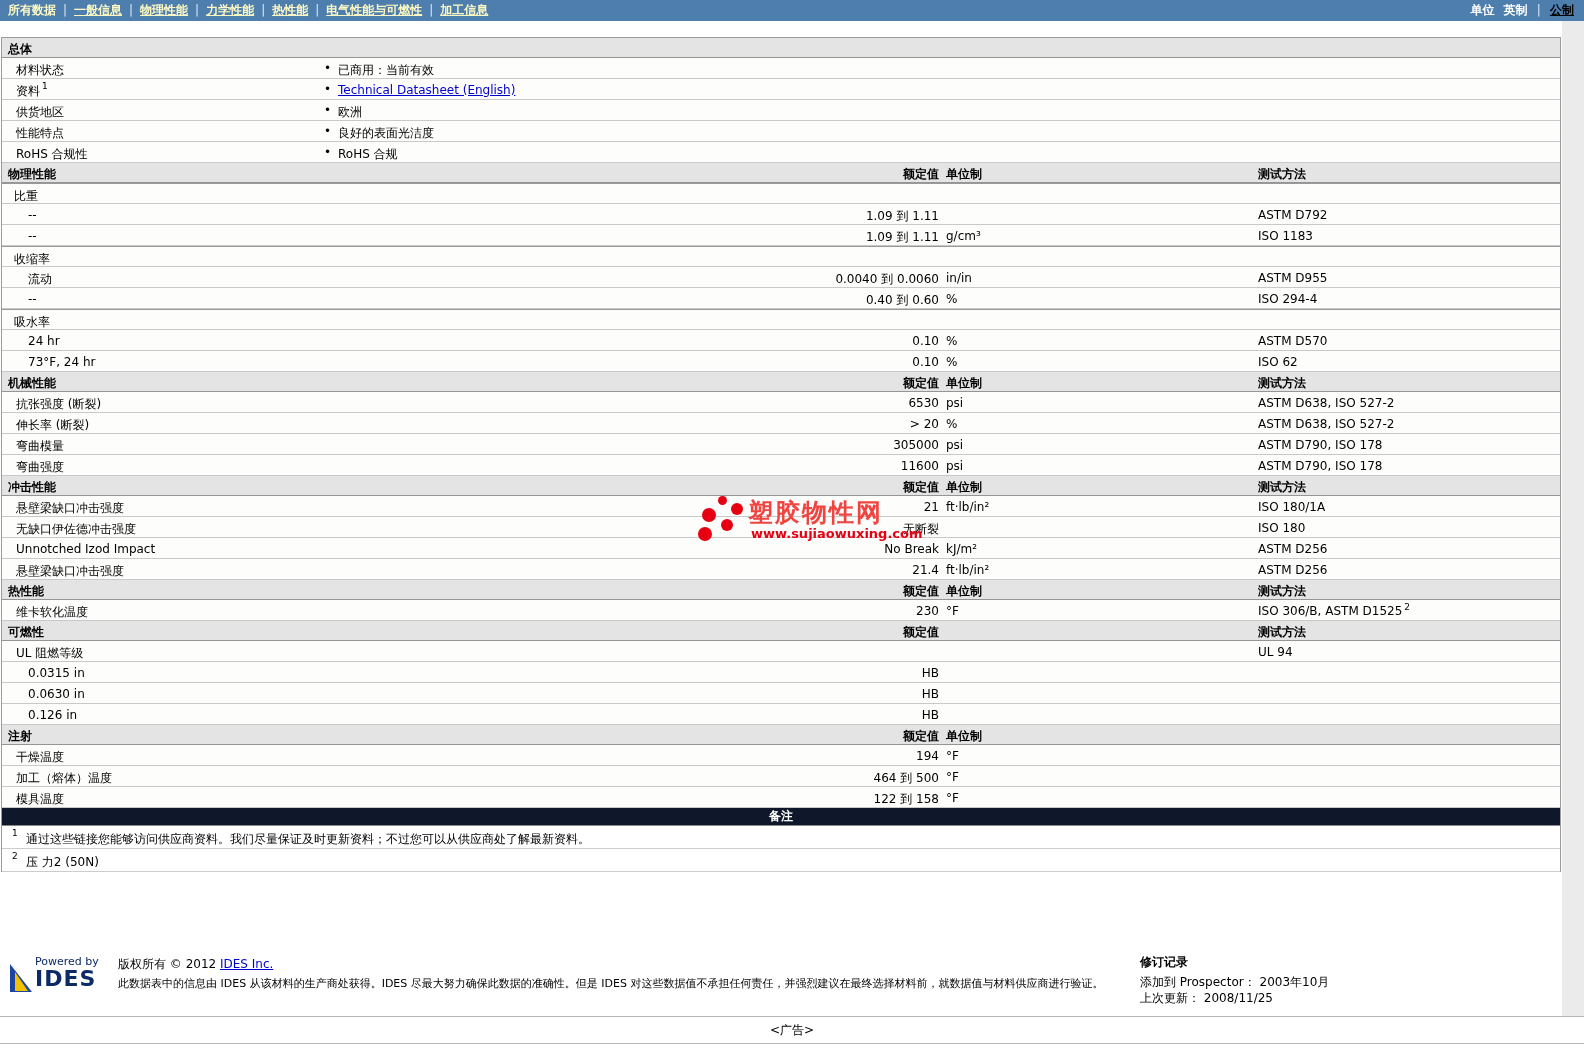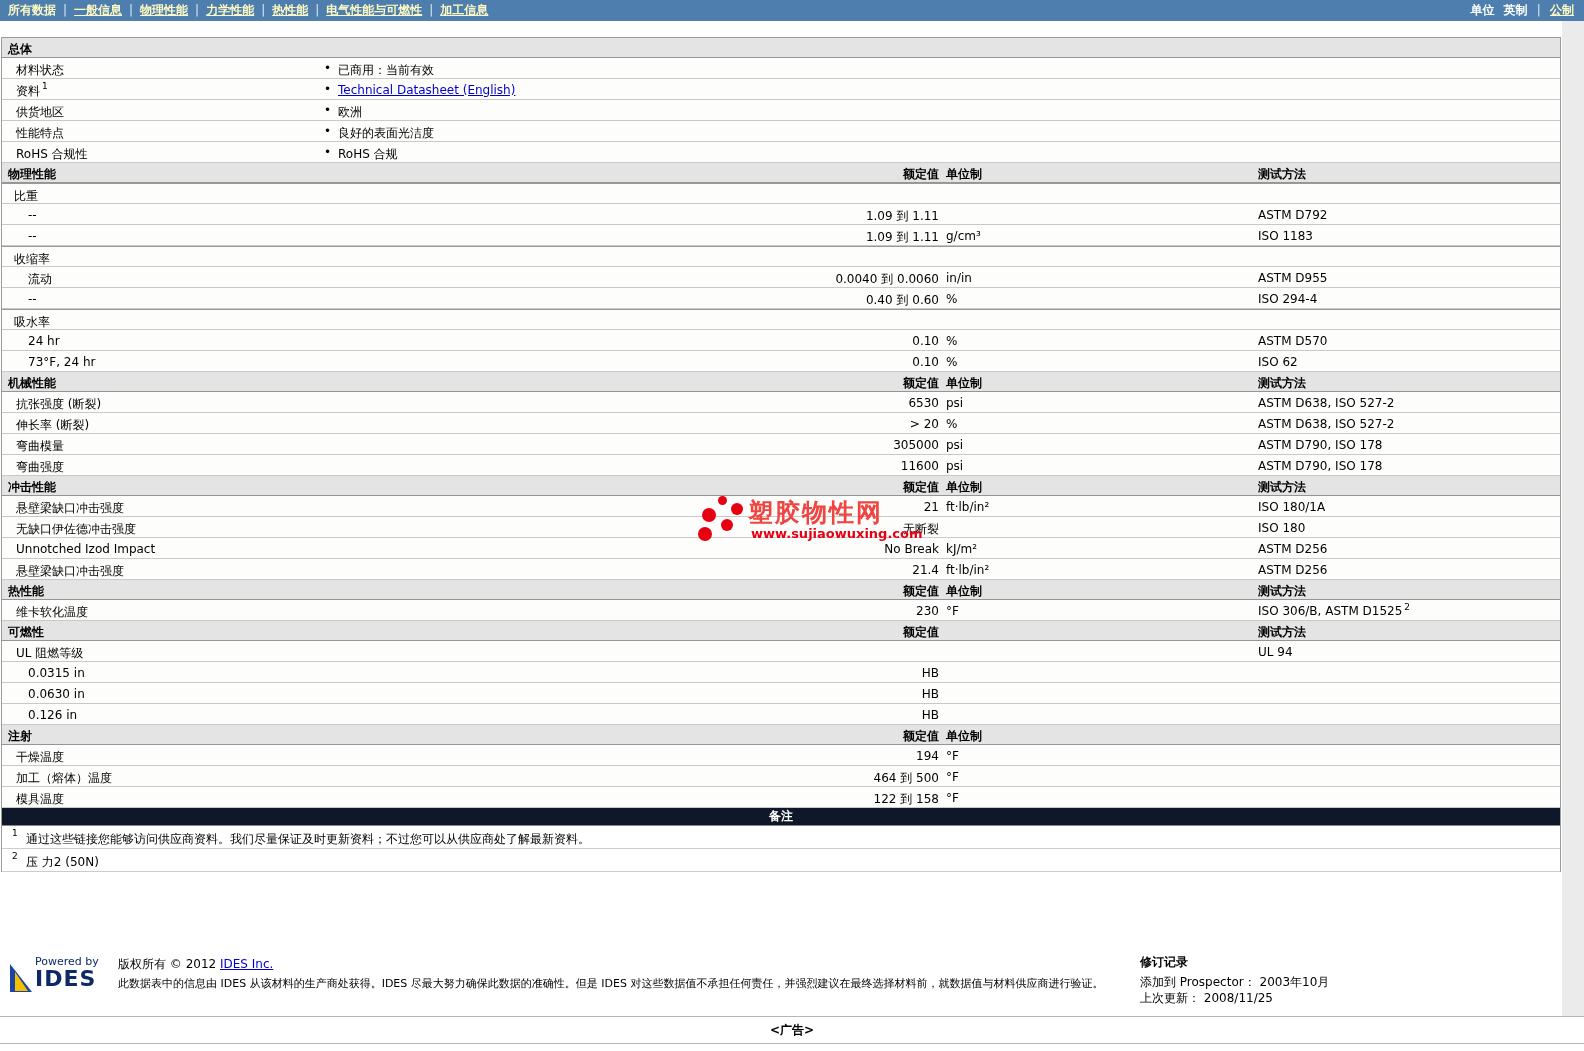--- a/index.html
+++ b/index.html
@@ -9,21 +9,21 @@
     font-family:"DejaVu Sans","Liberation Sans",sans-serif; font-size:12px; color:#000;
   }
   
   .topnav { position:absolute; top:0; left:0; width:1584px; height:21px; background:#4d7ead; color:#fff; font-weight:bold; }
   .nav-left { position:absolute; left:8px; top:0; line-height:21px; white-space:nowrap; }
   .nav-item { color:#fef9c3; text-decoration:underline; margin:0 7px; cursor:pointer; }
   .nav-item.active { text-decoration:none; margin-left:0; }
   .nav-sep { font-weight:normal; color:#dce8f2; }
   .nav-right { position:absolute; right:10px; top:0; line-height:21px; white-space:nowrap; }
   .nav-right span { margin-left:5px; }
-  .unit-link { color:#fef9c3; margin-left:5px; cursor:pointer; }
+  .unit-link { color:#000000; margin-left:5px; cursor:pointer; }
   .right-strip { position:absolute; top:21px; right:0; width:22px; height:995px; background:#ebebeb; }
   
   .tablewrap { position:absolute; top:37px; left:1px; width:1560px; border:1px solid #9b9b9b; border-bottom:none; background:#fff; }
   .row { position:relative; height:21px; background:#fdfdfc; border-bottom:1px solid #c9c9c9; }
   .row.sechdr { height:20px; background:#e4e4e4; border-bottom:1px solid #959595; font-weight:bold; }
   .row.grp { border-top:1px solid #999; }
   .sec-title { position:absolute; left:6px; top:3px; }
   .row .lbl { position:absolute; top:4px; white-space:nowrap; }
   .lbl.lg { left:12px; }
   .lbl.l1 { left:14px; }
@@ -57,21 +57,21 @@
   .logo-small { position:absolute; left:27px; top:0; font-size:11px; color:#0d2a66; }
   .logo-big { position:absolute; left:27px; top:11px; font-size:22px; font-weight:bold; color:#0d2a66; letter-spacing:1px; }
   .sail { position:absolute; left:2px; top:9px; width:0; height:0; border-bottom:28px solid #1d44a0; border-right:22px solid transparent; }
   .sail2 { position:absolute; left:7px; top:17px; width:0; height:0; border-bottom:19px solid #f2c200; border-right:13px solid transparent; }
   .copy-line { position:absolute; left:118px; top:5px; white-space:nowrap; }
   .disclaimer { position:absolute; left:118px; top:25px; white-space:nowrap; font-size:11px; }
   .revision { position:absolute; left:1140px; top:3px; }
   .rev-title { font-weight:bold; margin-bottom:3px; }
   .revline { line-height:16px; white-space:nowrap; }
   
-  .adstrip { position:absolute; top:1016px; left:0; width:1584px; height:28px; border-top:1px solid #b5b5b5; border-bottom:1px solid #b5b5b5; text-align:center; line-height:27px; background:#fff;font-weight:bold; }
+  .adstrip { position:absolute; top:1016px; left:0; width:1584px; height:28px; border-top:1px solid #b5b5b5; border-bottom:1px solid #b5b5b5; text-align:center; line-height:27px; background:#fff; }
 </style>
 </head>
 <body>
 
 <div class="topnav">
   <div class="nav-left"><span class="nav-item active">所有数据</span><span class="nav-sep">|</span><a class="nav-item" href="#">一般信息</a><span class="nav-sep">|</span><a class="nav-item" href="#">物理性能</a><span class="nav-sep">|</span><a class="nav-item" href="#">力学性能</a><span class="nav-sep">|</span><a class="nav-item" href="#">热性能</a><span class="nav-sep">|</span><a class="nav-item" href="#">电气性能与可燃性</a><span class="nav-sep">|</span><a class="nav-item" href="#">加工信息</a></div>
   <div class="nav-right">
     <span>单位</span>
     <span>英制</span>
     <span class="nav-sep">|</span>

